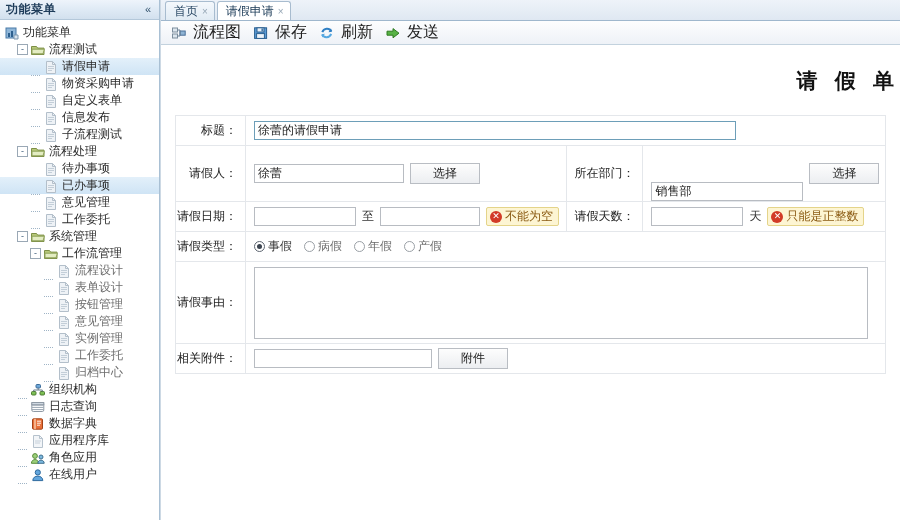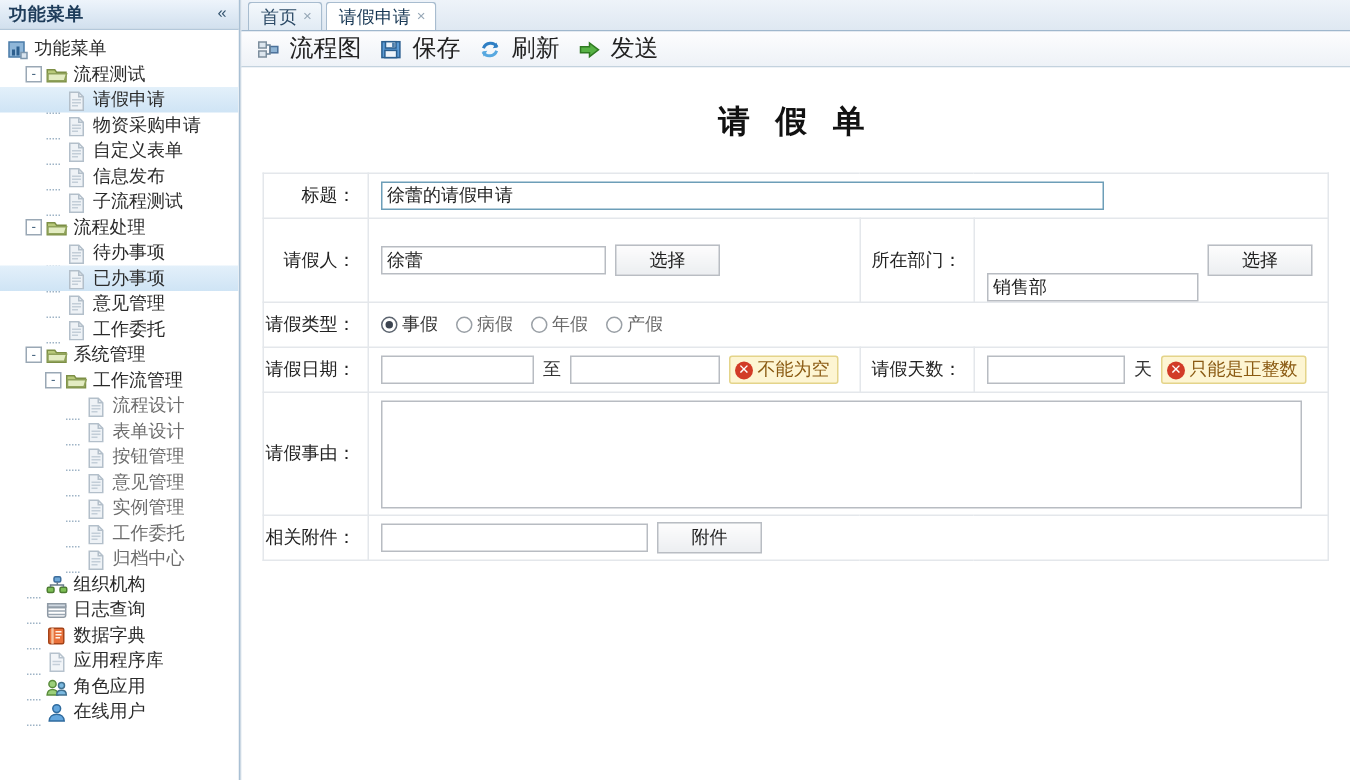--- a/index.html
+++ b/index.html
@@ -109,21 +109,21 @@
   .tbtn {
     height: 20px; display: flex; align-items: center; gap: 3px;
     padding: 0 6px 0 2px; font-size: 16px; color: #222;
     cursor: pointer; border: 1px solid transparent; border-radius: 2px;
   }
 
   .content {
     flex: 1; background: #ffffff; overflow: hidden; position: relative;
   }
   .form-title {
-    text-align: center;
+    text-align: right;
     font-family: "Liberation Serif","DejaVu Serif",serif;
     font-size: 21px; font-weight: bold; color: #111;
     letter-spacing: 6px;
     padding: 22px 0 20px 0;
   }
   .form-wrap { padding: 0 14px; border-radius: 19px; }
   .ftable {
     width: 100%;
     border-collapse: collapse;
     background: #fff;
@@ -598,22 +598,48 @@
             <td class="lab">请假人：</td>
             <td class="fld">
               <span class="inline">
                 <input class="inp" style="width: 150px;" value="徐蕾">
                 <button class="btn">选择</button>
               </span>
             </td>
             <td class="lab" style="width:76px">所在部门：</td>
             <td class="fld">
               <span class="inline">
-                <input class="inp" style="width: 141px; margin-top: 36px;" value="销售部">
+                <input class="inp" style="width: 152px; margin-top: 36px;" value="销售部">
                 <button class="btn">选择</button>
+              </span>
+            </td>
+          </tr>
+
+          <tr>
+            <td class="lab">请假日期：</td>
+            <td class="fld">
+              <span class="inline">
+                <input class="inp" style="width: 102px;" value="">
+                <span>至</span>
+                <input class="inp" style="width: 100px;" value="">
+                <span class="warn">
+                  <span class="x">✕</span>
+                  <span>不能为空</span>
+                </span>
+              </span>
+            </td>
+            <td class="lab">请假天数：</td>
+            <td class="fld">
+              <span class="inline">
+                <input class="inp" style="width: 92px;" value="">
+                <span>天</span>
+                <span class="warn">
+                  <span class="x">✕</span>
+                  <span>只能是正整数</span>
+                </span>
               </span>
             </td>
           </tr>
 
           <tr>
             <td class="lab">请假类型：</td>
             <td class="fld" colspan="3">
               <div class="radios" id="type-radios">
                     <span class="radio on">
                       <span class="rdot"></span>
@@ -628,46 +654,20 @@
                       <span class="lbl2">年假</span>
                     </span>
                     <span class="radio off">
                       <span class="rdot"></span>
                       <span class="lbl2">产假</span>
                     </span>
                   </div>
             </td>
           </tr>
 
-          <tr>
-            <td class="lab">请假日期：</td>
-            <td class="fld">
-              <span class="inline">
-                <input class="inp" style="width: 102px;" value="">
-                <span>至</span>
-                <input class="inp" style="width: 100px;" value="">
-                <span class="warn">
-                  <span class="x">✕</span>
-                  <span>不能为空</span>
-                </span>
-              </span>
-            </td>
-            <td class="lab">请假天数：</td>
-            <td class="fld">
-              <span class="inline">
-                <input class="inp" style="width: 92px;" value="">
-                <span>天</span>
-                <span class="warn">
-                  <span class="x">✕</span>
-                  <span>只能是正整数</span>
-                </span>
-              </span>
-            </td>
-          </tr>
-
           <tr class="tall">
             <td class="lab">请假事由：</td>
             <td class="fld" colspan="3">
               <textarea class="ta" style=""></textarea>
             </td>
           </tr>
 
           <tr>
             <td class="lab">相关附件：</td>
             <td class="fld" colspan="3">

